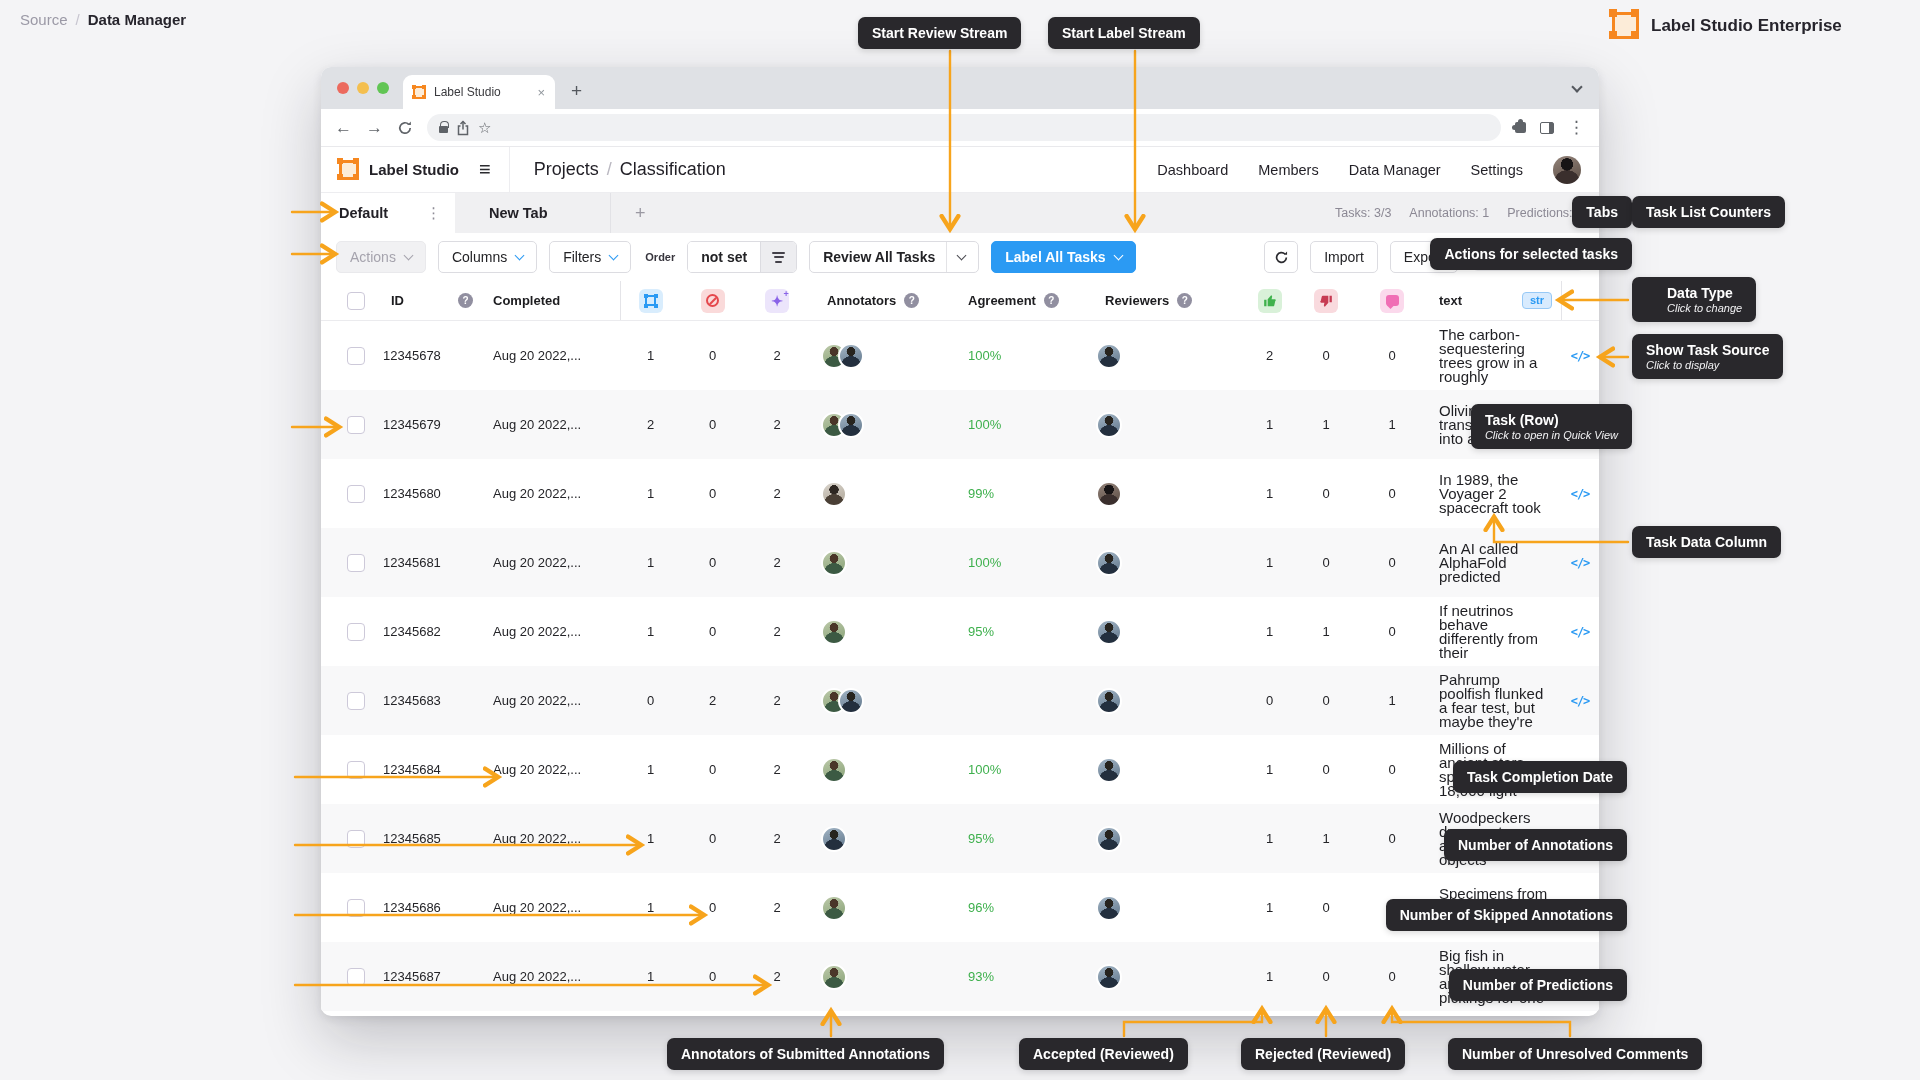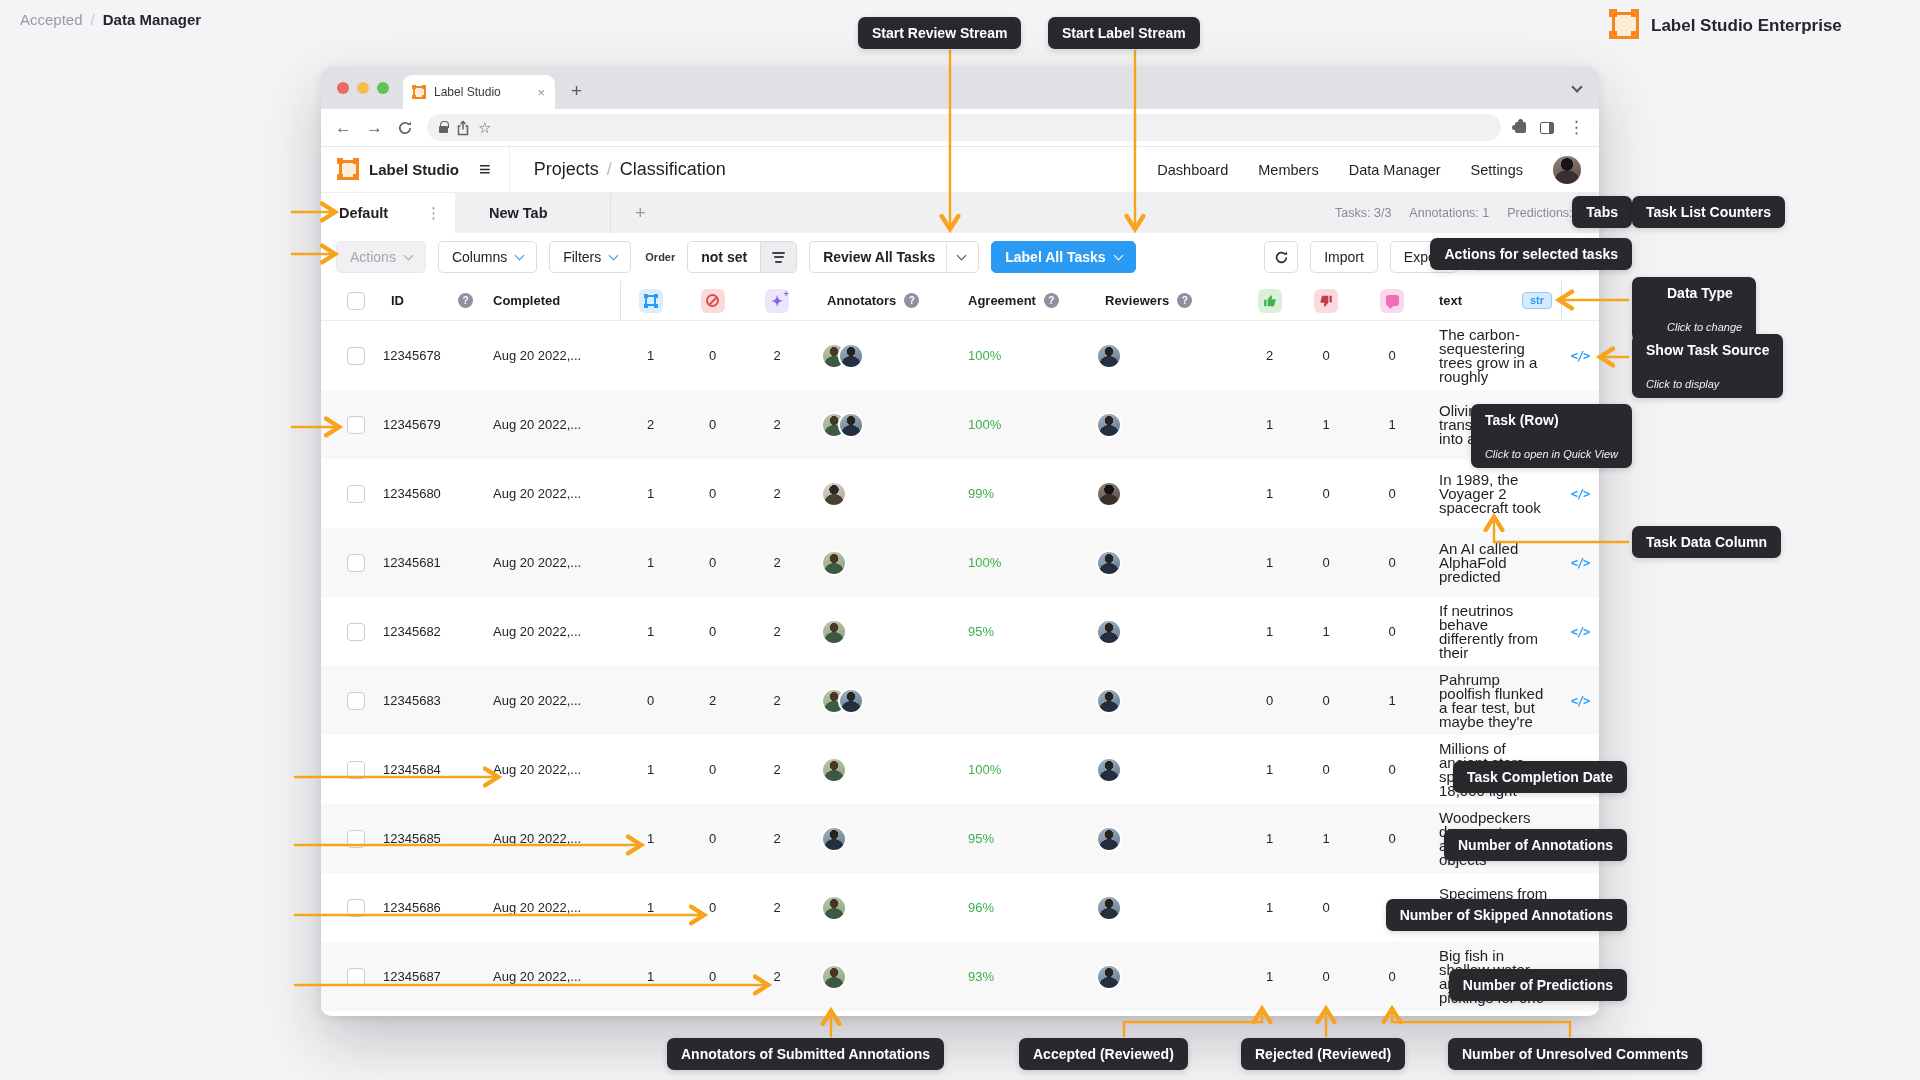--- a/index.html
+++ b/index.html
@@ -134,27 +134,27 @@
   .av + .av { margin-left:-9px; }
   .av-f1 { background:radial-gradient(circle at 50% 30%, #4a3629 0 23%, transparent 24%), radial-gradient(circle at 50% 97%, #3c5a43 0 42%, transparent 43%), linear-gradient(160deg,#bcc9a9,#86a075); }
   .av-m1 { background:radial-gradient(circle at 50% 30%, #27241f 0 23%, transparent 24%), radial-gradient(circle at 50% 97%, #232f3e 0 42%, transparent 43%), linear-gradient(160deg,#a3b5c5,#5d7388); }
   .av-m2 { background:radial-gradient(circle at 50% 30%, #2e2722 0 24%, transparent 25%), radial-gradient(circle at 50% 97%, #4a3f35 0 42%, transparent 43%), linear-gradient(160deg,#d9d4cc,#ada496); }
   .av-f2 { background:radial-gradient(circle at 50% 30%, #171415 0 25%, transparent 26%), radial-gradient(circle at 50% 97%, #3a2f2d 0 42%, transparent 43%), linear-gradient(160deg,#93837a,#584a41); }
 
   
   #overlay { position:absolute; left:0; top:0; z-index:5; pointer-events:none; }
   .callout { position:absolute; background:#29282c; color:#fff; border-radius:7px; padding:7px 14px; z-index:6; white-space:nowrap; box-shadow:0 2px 6px rgba(0,0,0,.15); }
   .callout .c-title { font-size:14px; font-weight:700; line-height:18px; }
-  .callout .c-sub { font-size:11px; font-style:italic; font-weight:500; line-height:13px; margin-top:19px; color:#f2f2f4; }
+  .callout .c-sub { font-size:11px; font-style:italic; font-weight:500; line-height:13px; margin-top:0; color:#f2f2f4; }
 </style>
 </head>
 <body>
 
 <div class="pg-breadcrumb">
-  <span class="parent">Accepted</span>
+  <span class="parent">Source</span>
   <span class="sep">/</span>
   <span class="current">Data Manager</span>
 </div>
 
 <div class="enterprise">
   <span class="ls-logo big">
       <span class="frame"></span>
       <span class="dot"></span>
     </span>
   <span class="txt">Label Studio Enterprise</span>

